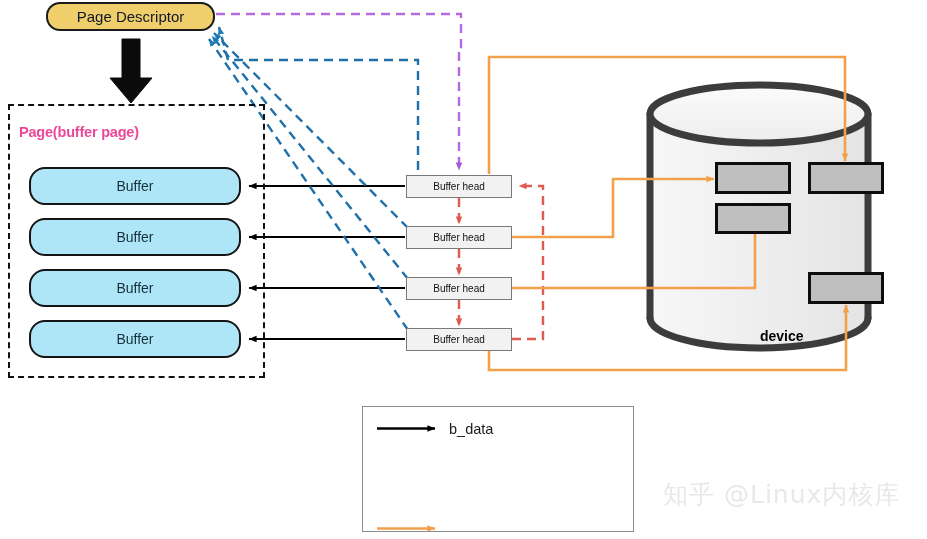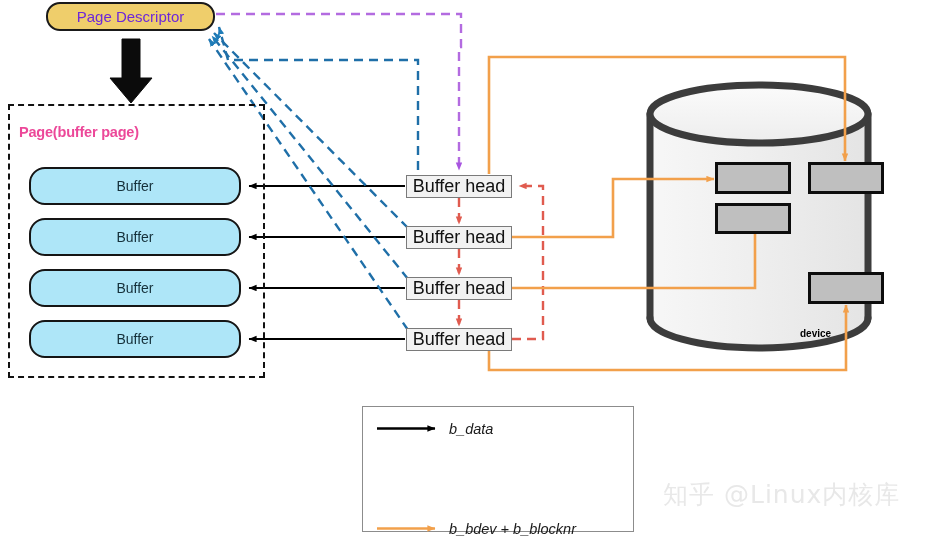--- a/index.html
+++ b/index.html
@@ -34,21 +34,21 @@
     width: 169px;
     height: 29px;
     border-radius: 14px;
     background: #EFCE6B;
     border: 2px solid #1a1a1a;
     box-sizing: border-box;
     display: flex;
     align-items: center;
     justify-content: center;
     font-size: 15px;
-    color: #6d28d9;
+    color: #0f172a;
     z-index: 6;
   }
 
   
   .page-box {
     position: absolute;
     left: 8px;
     top: 104px;
     width: 257px;
     height: 274px;
@@ -89,33 +89,32 @@
     position: absolute;
     left: 406px;
     width: 106px;
     height: 23px;
     background: #F2F2F2;
     border: 1px solid #7a7a7a;
     box-sizing: border-box;
     display: flex;
     align-items: center;
     justify-content: center;
-    font-size: 18px;
+    font-size: 10px;
     color: #111111;
     z-index: 6;
   }
   .device-label {
     position: absolute;
     left: 760px;
     top: 328px;
-    font-size: 10px;
+    font-size: 14px;
     font-weight: bold;
     color: #000000;
     z-index: 5;
-    margin-left: 40px;
   }
   .blk {
     position: absolute;
     background: #BFBFBF;
     border: 3px solid #0d0d0d;
     box-sizing: border-box;
     z-index: 4;
   }
 
   
@@ -141,21 +140,20 @@
   .legend-key {
     width: 86px;
     height: 25px;
     position: relative;
     flex: 0 0 86px;
   }
   .legend-label {
     font-size: 14.5px;
     color: #1a1a1a;
     white-space: nowrap;
-    font-style: italic;
   }
 
   
   .watermark {
     position: absolute;
     left: 663px;
     top: 478px;
     font-size: 25px;
     color: #E8E8E8;
     font-family: "DejaVu Sans", sans-serif;
@@ -296,19 +294,18 @@
 
 
 
 
     <div class="legend-row" style="top:109px;">
       <span class="legend-key">
         <svg width="86" height="25" viewBox="0 0 86 25">
           <line x1="14" y1="12.5" x2="72" y2="12.5" stroke="#F2A04B" stroke-width="2.4" marker-end="url(#ah-orange)"></line>
         </svg>
       </span>
-      <span class="legend-label">b_bdev + b_blocknr</span>
     </div>
   </div>
 
   <div class="watermark">知乎 @Linux内核库</div>
 
 </div>
 
 </body></html>

